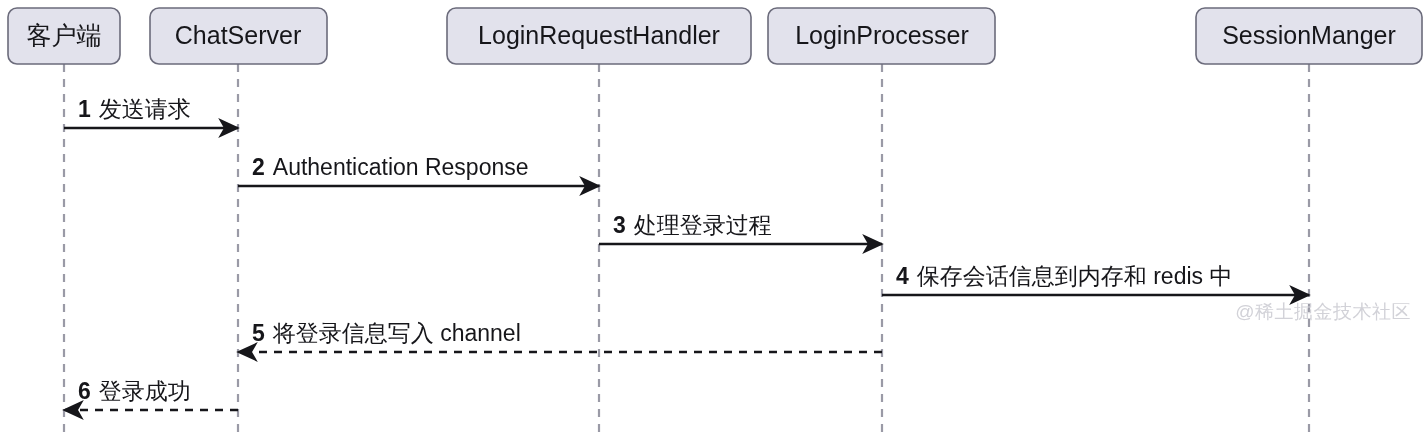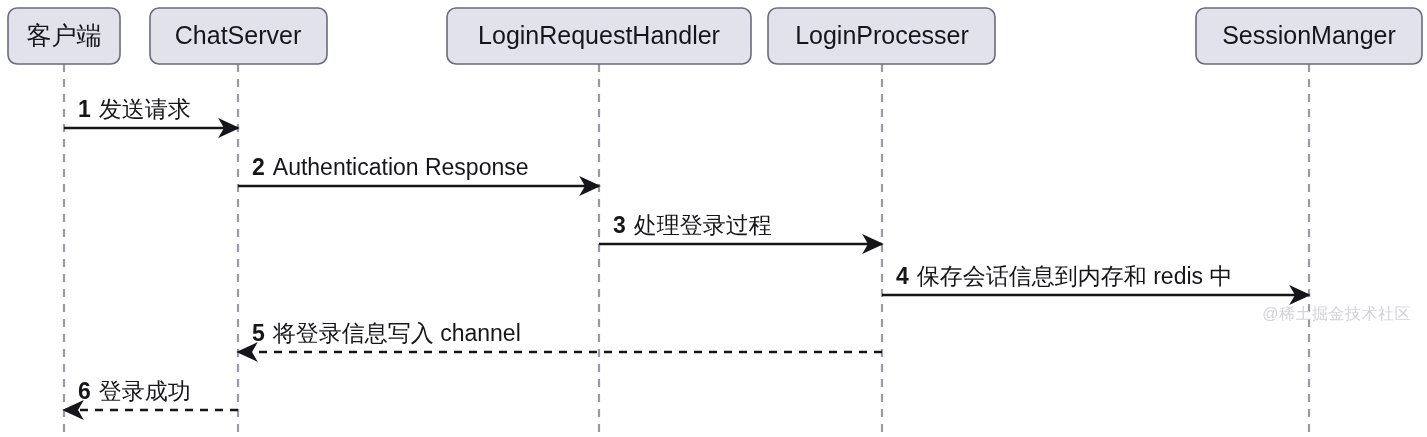--- a/index.html
+++ b/index.html
@@ -61,21 +61,21 @@
     dominant-baseline: alphabetic;
   }
   .msg-seq {
     font-weight: bold;
   }
   .watermark {
     position: absolute;
     right: 16px;
     bottom: 8px;
     font-family: "Liberation Sans", "DejaVu Sans", sans-serif;
-    font-size: 16px;
+    font-size: 19px;
     color: #d2d2d8;
     letter-spacing: 0.5px;
     user-select: none;
   }
 </style>
 </head>
 <body>
 
 <div id="diagram-root">
   <svg class="diagram-canvas" viewBox="0 0 1427 437" xmlns="http://www.w3.org/2000/svg">

